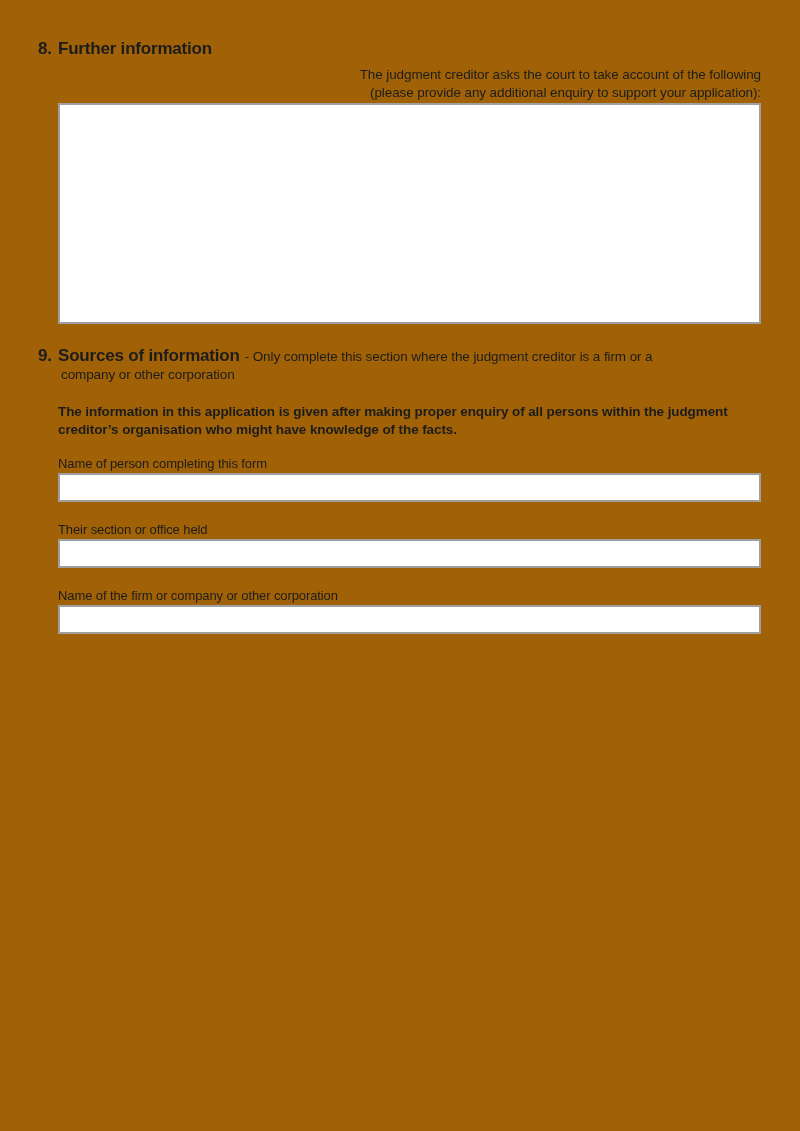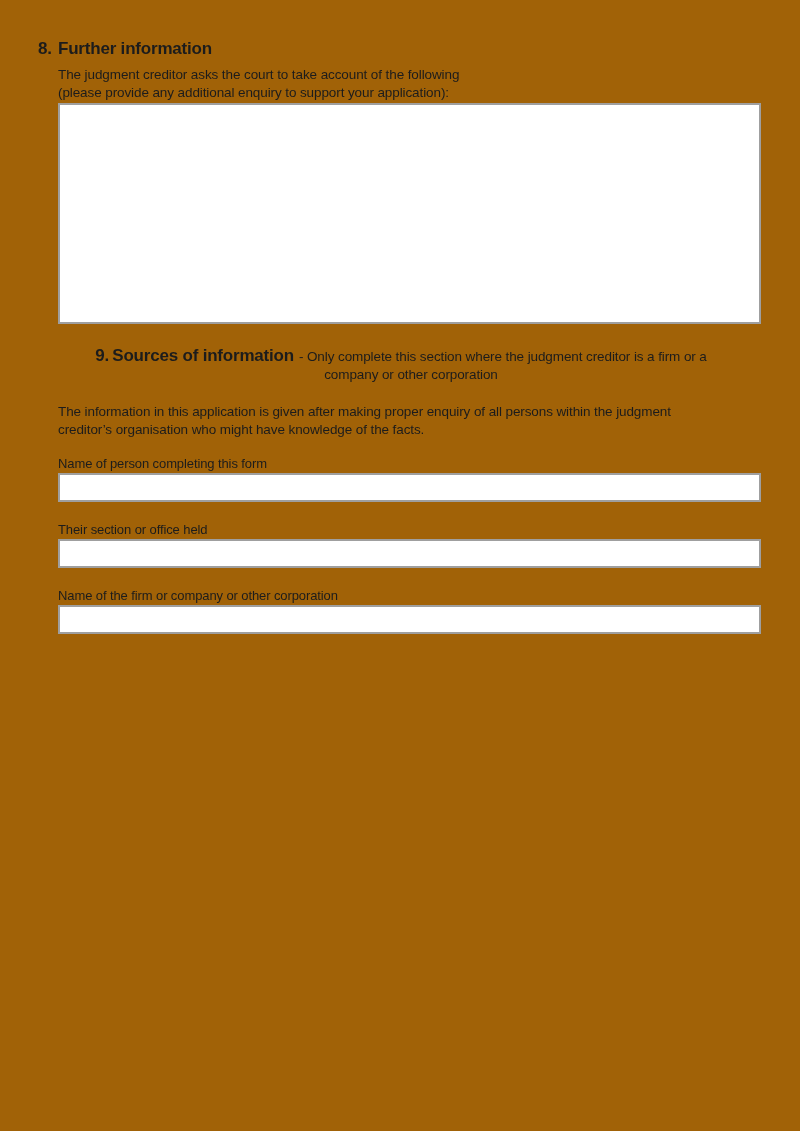--- a/index.html
+++ b/index.html
@@ -49,22 +49,22 @@
     font-weight: normal;
     line-height: 18px;
     letter-spacing: -0.1px;
   }
   .body-text {
     font-size: 13.5px;
     line-height: 18px;
     letter-spacing: -0.1px;
     margin: 0 0 0 20px;
   }
-  .intro { margin-top: 8px; }
-  .para  { margin-top: 19px; }
+  .intro { margin-top: 8px; text-align: right; }
+  .para  { margin-top: 19px; font-weight: bold; }
   .field-label {
     display: block;
     font-size: 13px;
     line-height: 18px;
     letter-spacing: -0.1px;
     margin: 0 0 0 20px;
   }
   .label-gap { margin-top: 19px; }
   .first-label-gap { margin-top: 16px; }
   .field-box {
@@ -82,21 +82,21 @@
     outline: none;
   }
   textarea.field-box {
     height: 221px;
     margin-top: 1px;
     resize: none;
   }
   input.field-box {
     height: 29px;
   }
-  .section9-heading { margin-top: 23px; text-align: center; }
+  .section9-heading { margin-top: 23px; }
 </style>
 </head>
 <body>
 
 <div class="page">
 
   <section>
     <h2 class="section-heading"><span class="section-num">8.</span><span>Further information</span></h2>
 
     <p class="body-text intro"><span>The judgment creditor asks the court to take account of the following</span><br><span>(please provide any additional enquiry to support your application):</span></p>

